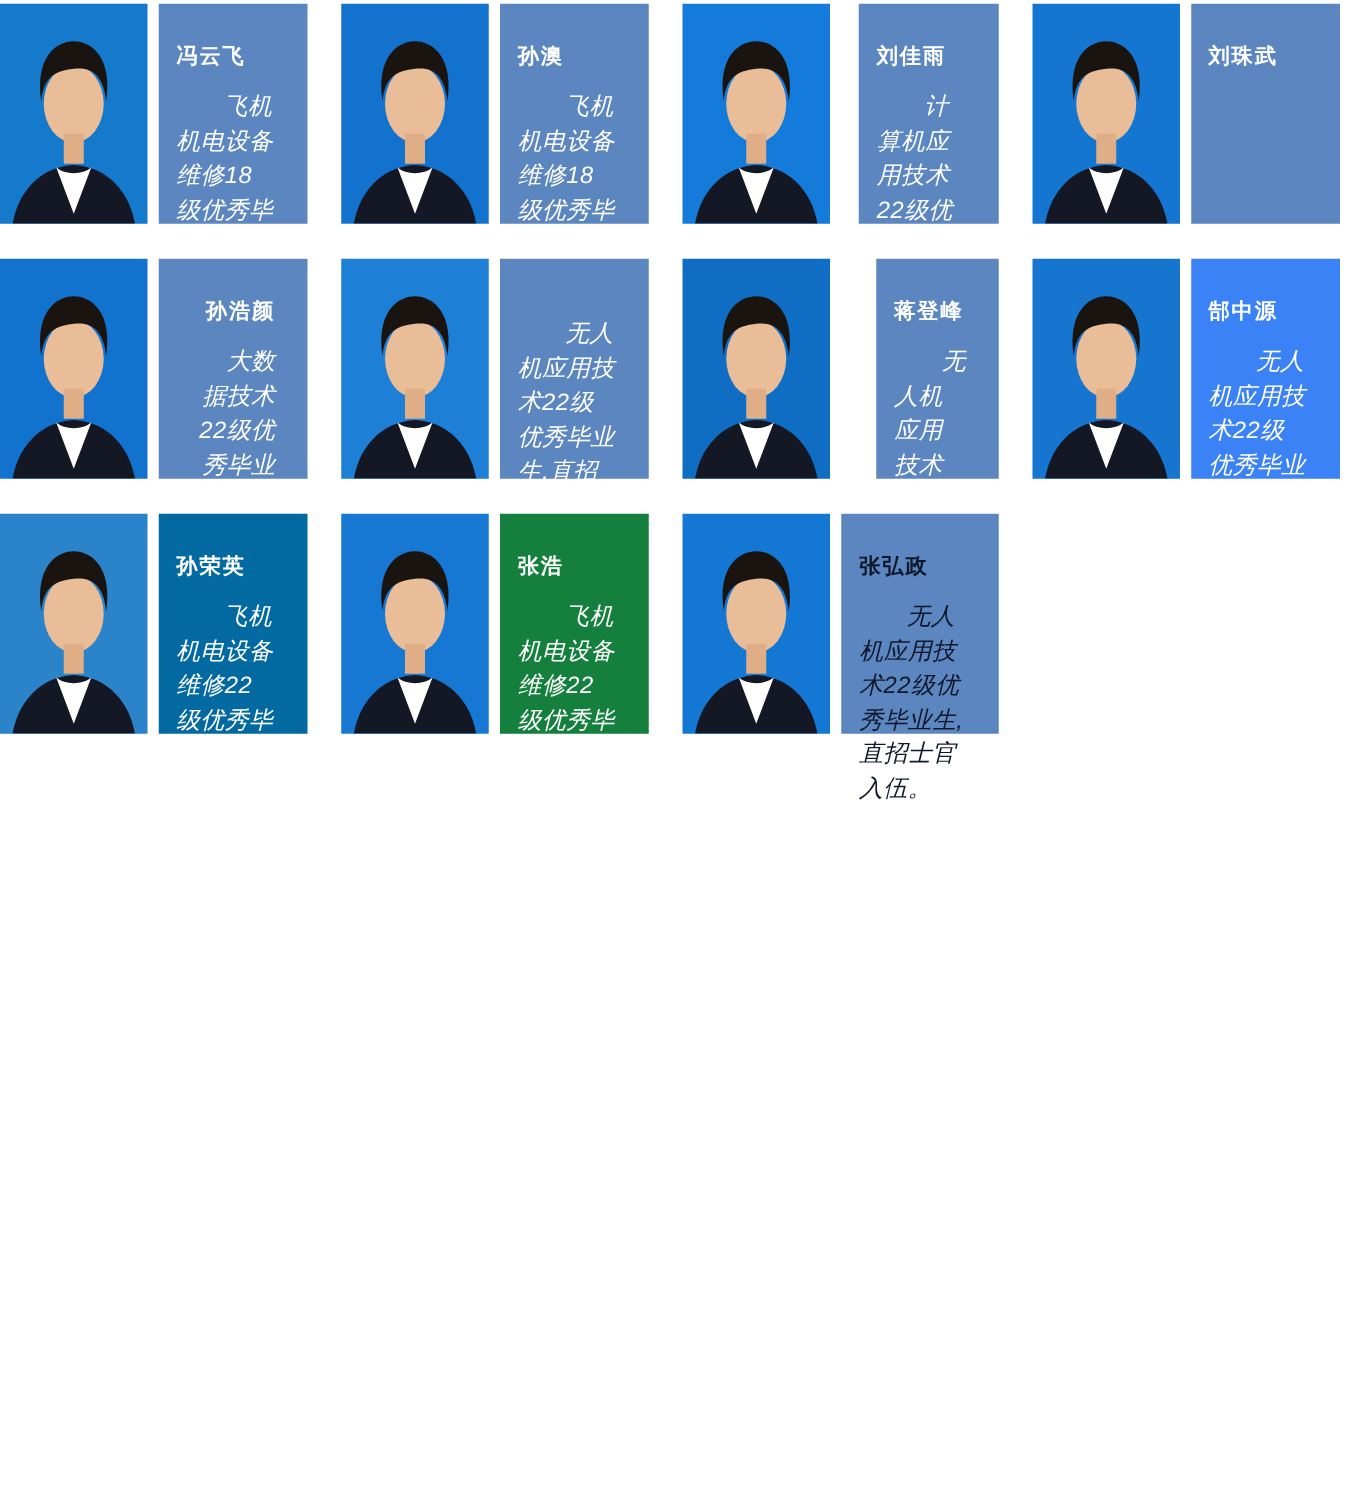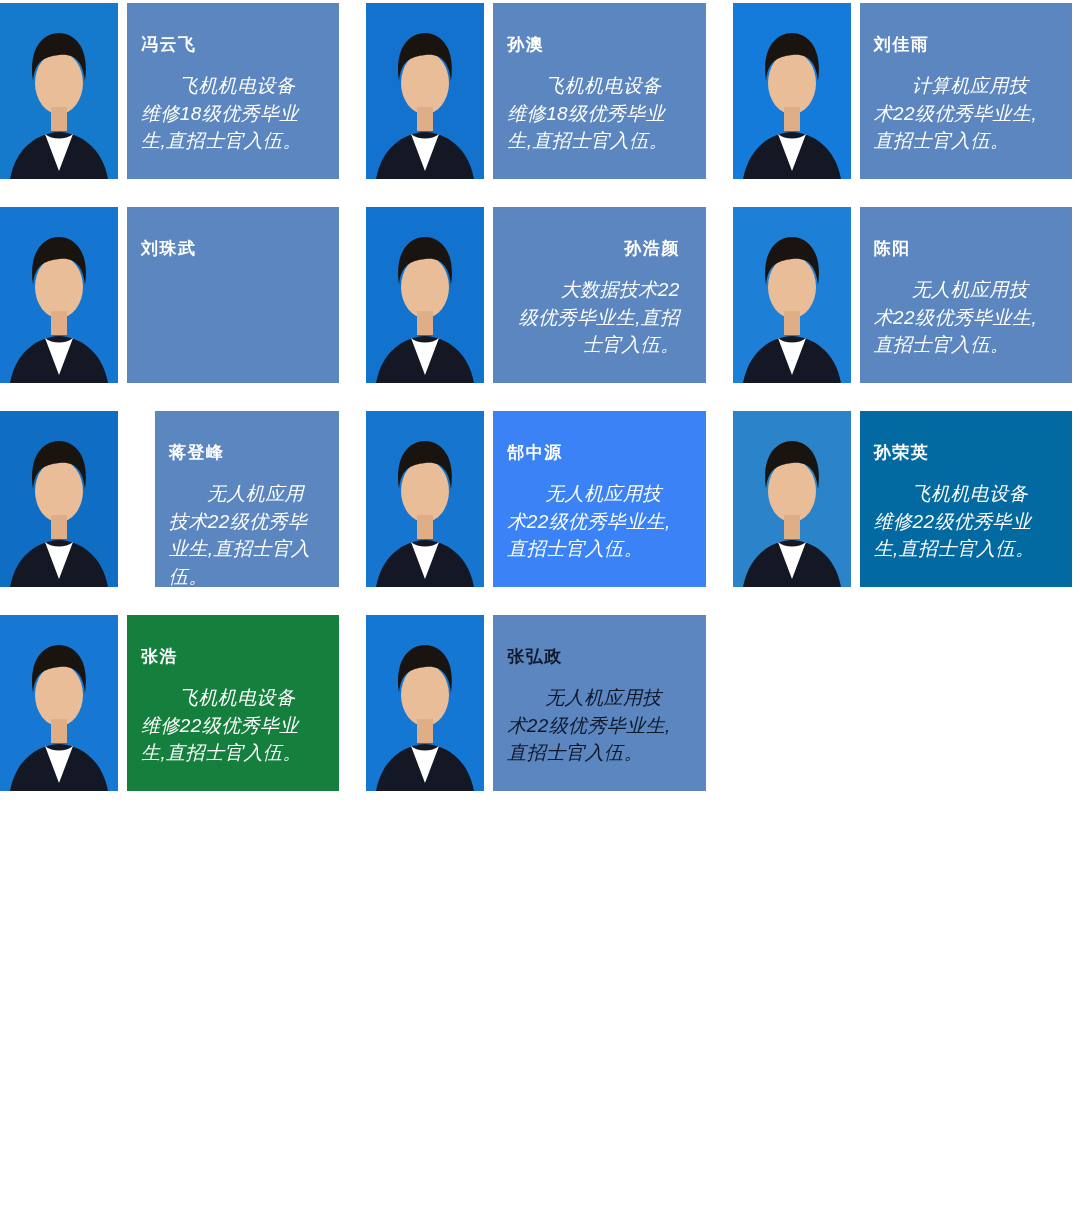--- a/index.html
+++ b/index.html
@@ -11,21 +11,21 @@
   .page {
     width: 1080px;
     height: 1206px;
     box-sizing: border-box;
     padding: 3px 8px 7px 0;
     background: #ffffff;
     overflow: hidden;
   }
   .grid {
     display: grid;
-    grid-template-columns: 1fr 1fr 1fr;
+    grid-template-columns: 1fr 1fr 1fr 1fr;
     column-gap: 27px;
     row-gap: 28px;
   }
   .card {
     display: flex;
     height: 176px;
   }
   .photo {
     flex: 0 0 118px;
     width: 118px;
@@ -101,21 +101,21 @@
   <div class="card">
     <div class="photo" style="background: rgb(21, 123, 219);">
       <svg viewBox="0 0 118 176" preserveAspectRatio="none" aria-hidden="true">
         <ellipse cx="59" cy="80" rx="24" ry="31" fill="#e9bd97"></ellipse>
         <rect x="51" y="104" width="16" height="24" fill="#dfae87"></rect>
         <path d="M33 78 C28 44 44 30 59 30 C74 30 90 44 85 78 C83 58 74 50 59 52 C44 54 35 58 33 78 Z" fill="#1a1410"></path>
         <path d="M10 176 C16 144 38 130 59 129 C80 130 102 144 108 176 Z" fill="#141824"></path>
         <path d="M45 131 L59 168 L73 131 C66 137 52 137 45 131 Z" fill="#ffffff"></path>
       </svg>
     </div>
-    <div class="panel" style="background: rgb(91, 134, 191); color: rgb(255, 255, 255);">
+    <div class="panel" style="background: rgb(91, 134, 191); color: rgb(255, 255, 255); margin-left: 14px;">
       <div class="name">刘佳雨</div>
       <p class="desc">计算机应用技术22级优秀毕业生,直招士官入伍。</p>
     </div>
   </div>
 
   <div class="card">
     <div class="photo" style="background: rgb(21, 118, 210);">
       <svg viewBox="0 0 118 176" preserveAspectRatio="none" aria-hidden="true">
         <ellipse cx="59" cy="80" rx="24" ry="31" fill="#e9bd97"></ellipse>
         <rect x="51" y="104" width="16" height="24" fill="#dfae87"></rect>
@@ -149,21 +149,20 @@
     <div class="photo" style="background: rgb(30, 127, 214);">
       <svg viewBox="0 0 118 176" preserveAspectRatio="none" aria-hidden="true">
         <ellipse cx="59" cy="80" rx="24" ry="31" fill="#e9bd97"></ellipse>
         <rect x="51" y="104" width="16" height="24" fill="#dfae87"></rect>
         <path d="M33 78 C28 44 44 30 59 30 C74 30 90 44 85 78 C83 58 74 50 59 52 C44 54 35 58 33 78 Z" fill="#1a1410"></path>
         <path d="M10 176 C16 144 38 130 59 129 C80 130 102 144 108 176 Z" fill="#141824"></path>
         <path d="M45 131 L59 168 L73 131 C66 137 52 137 45 131 Z" fill="#ffffff"></path>
       </svg>
     </div>
     <div class="panel" style="background: rgb(91, 134, 191); color: rgb(255, 255, 255);">
-      <div class="name">陈阳</div>
       <p class="desc">无人机应用技术22级优秀毕业生,直招士官入伍。</p>
     </div>
   </div>
 
   <div class="card">
     <div class="photo" style="background: rgb(15, 110, 196);">
       <svg viewBox="0 0 118 176" preserveAspectRatio="none" aria-hidden="true">
         <ellipse cx="59" cy="80" rx="24" ry="31" fill="#e9bd97"></ellipse>
         <rect x="51" y="104" width="16" height="24" fill="#dfae87"></rect>
         <path d="M33 78 C28 44 44 30 59 30 C74 30 90 44 85 78 C83 58 74 50 59 52 C44 54 35 58 33 78 Z" fill="#1a1410"></path>

